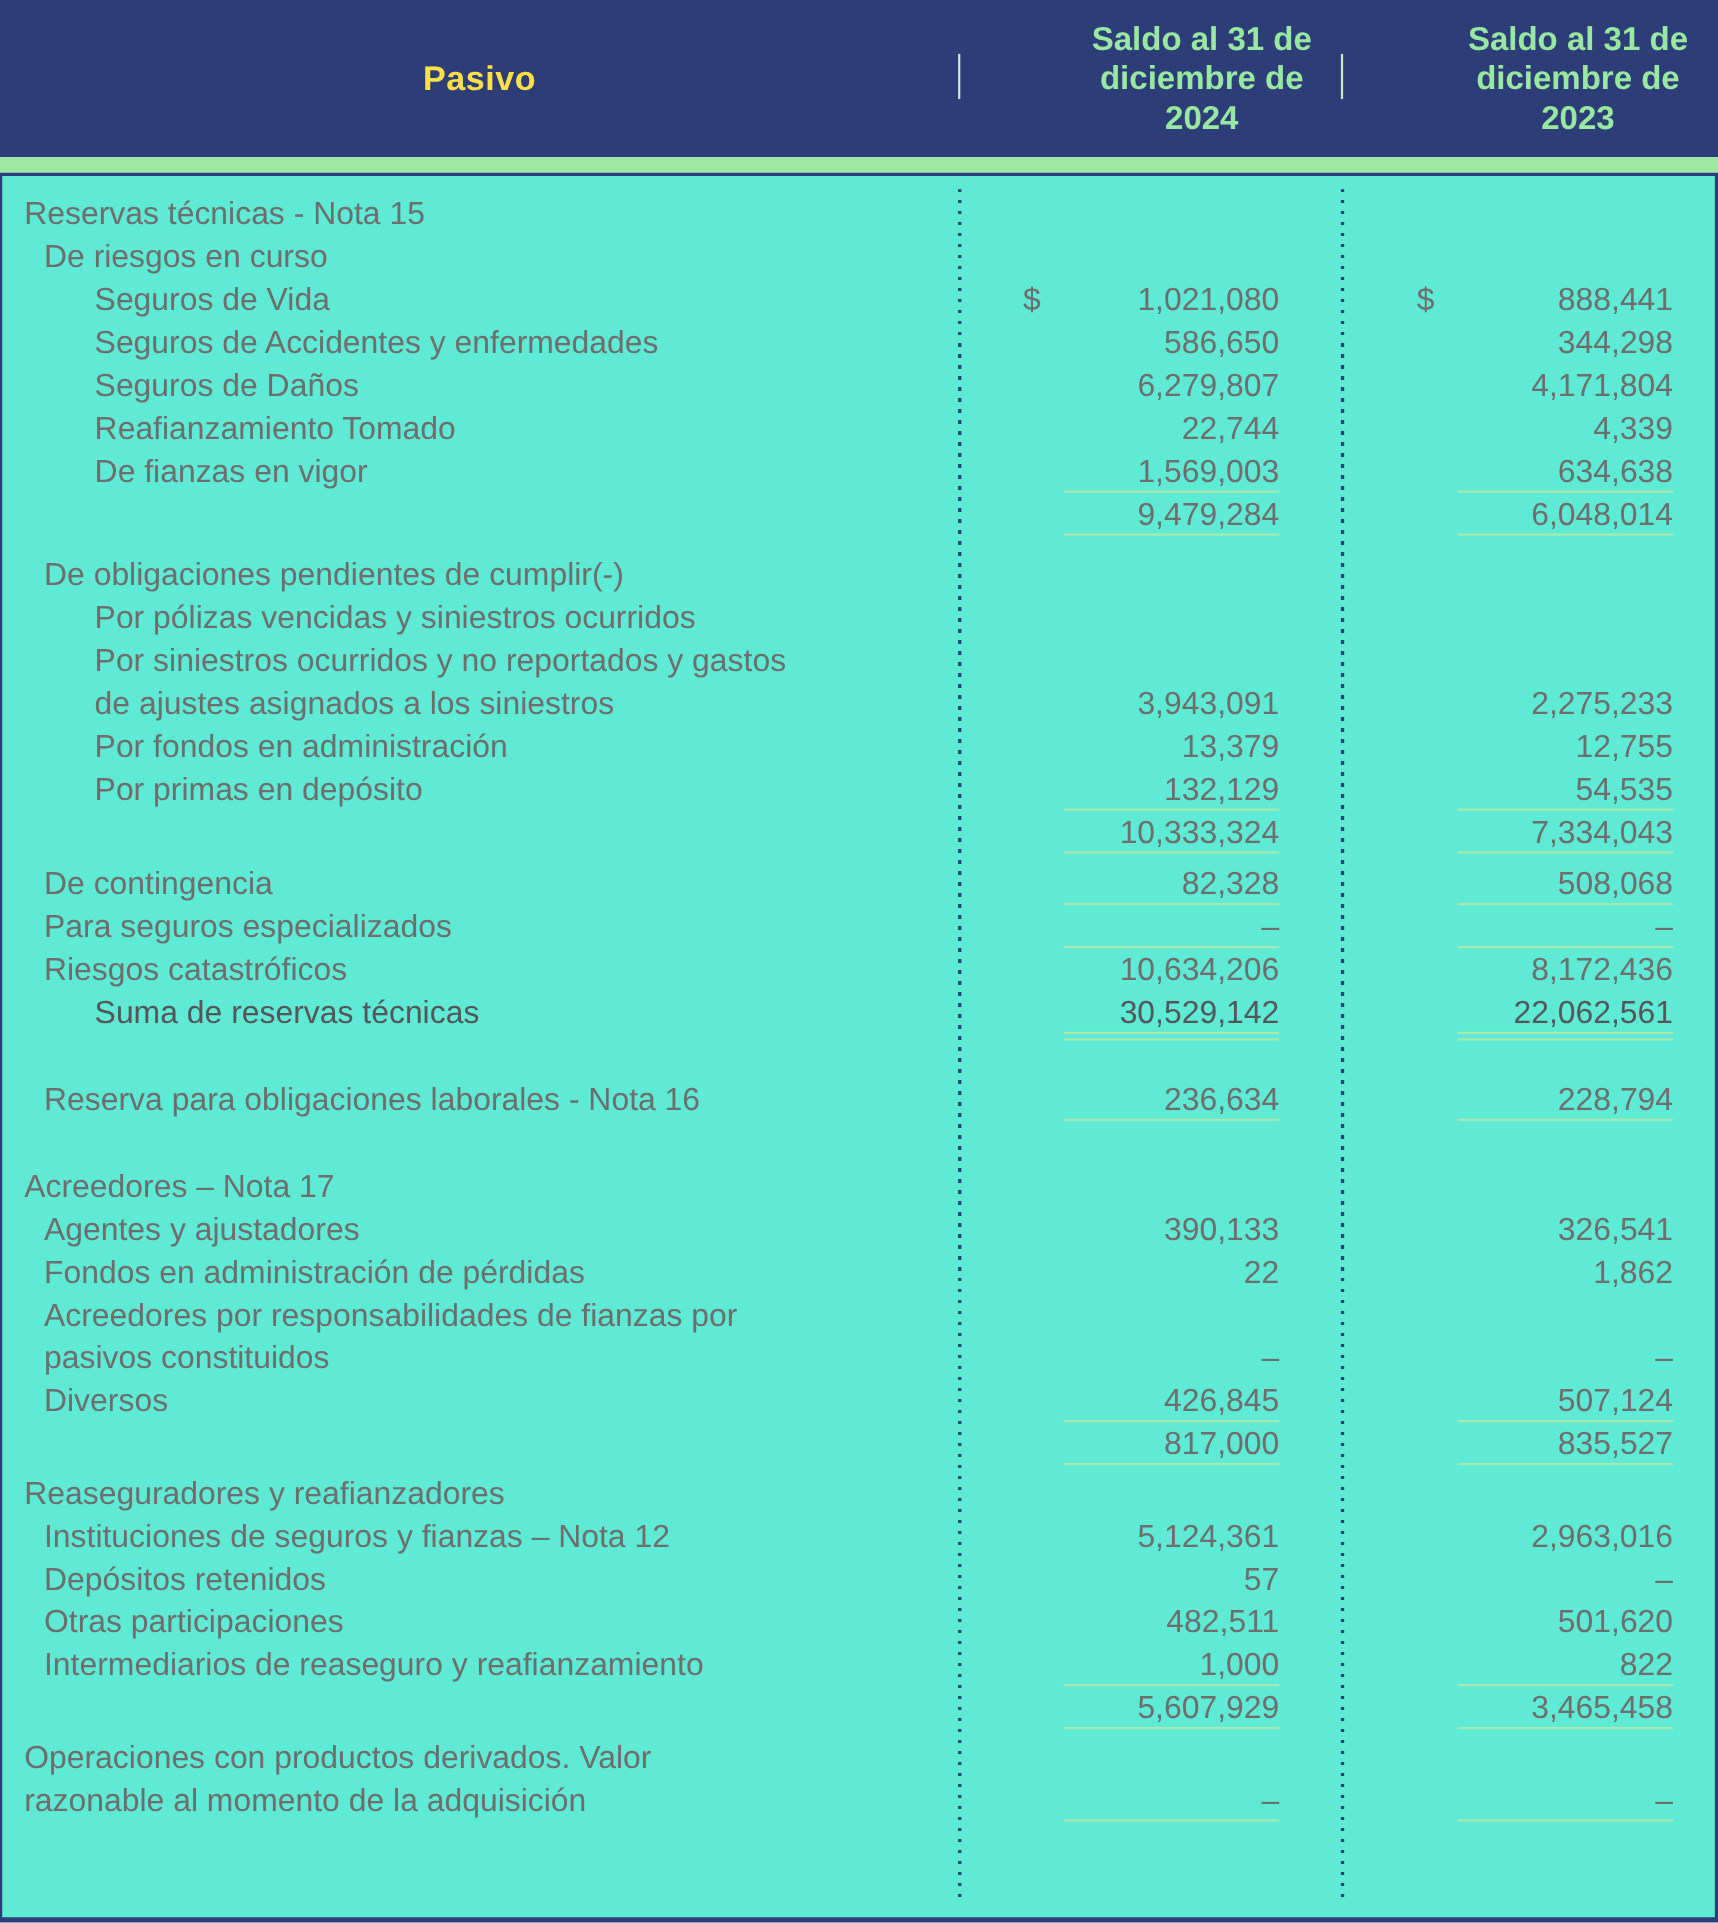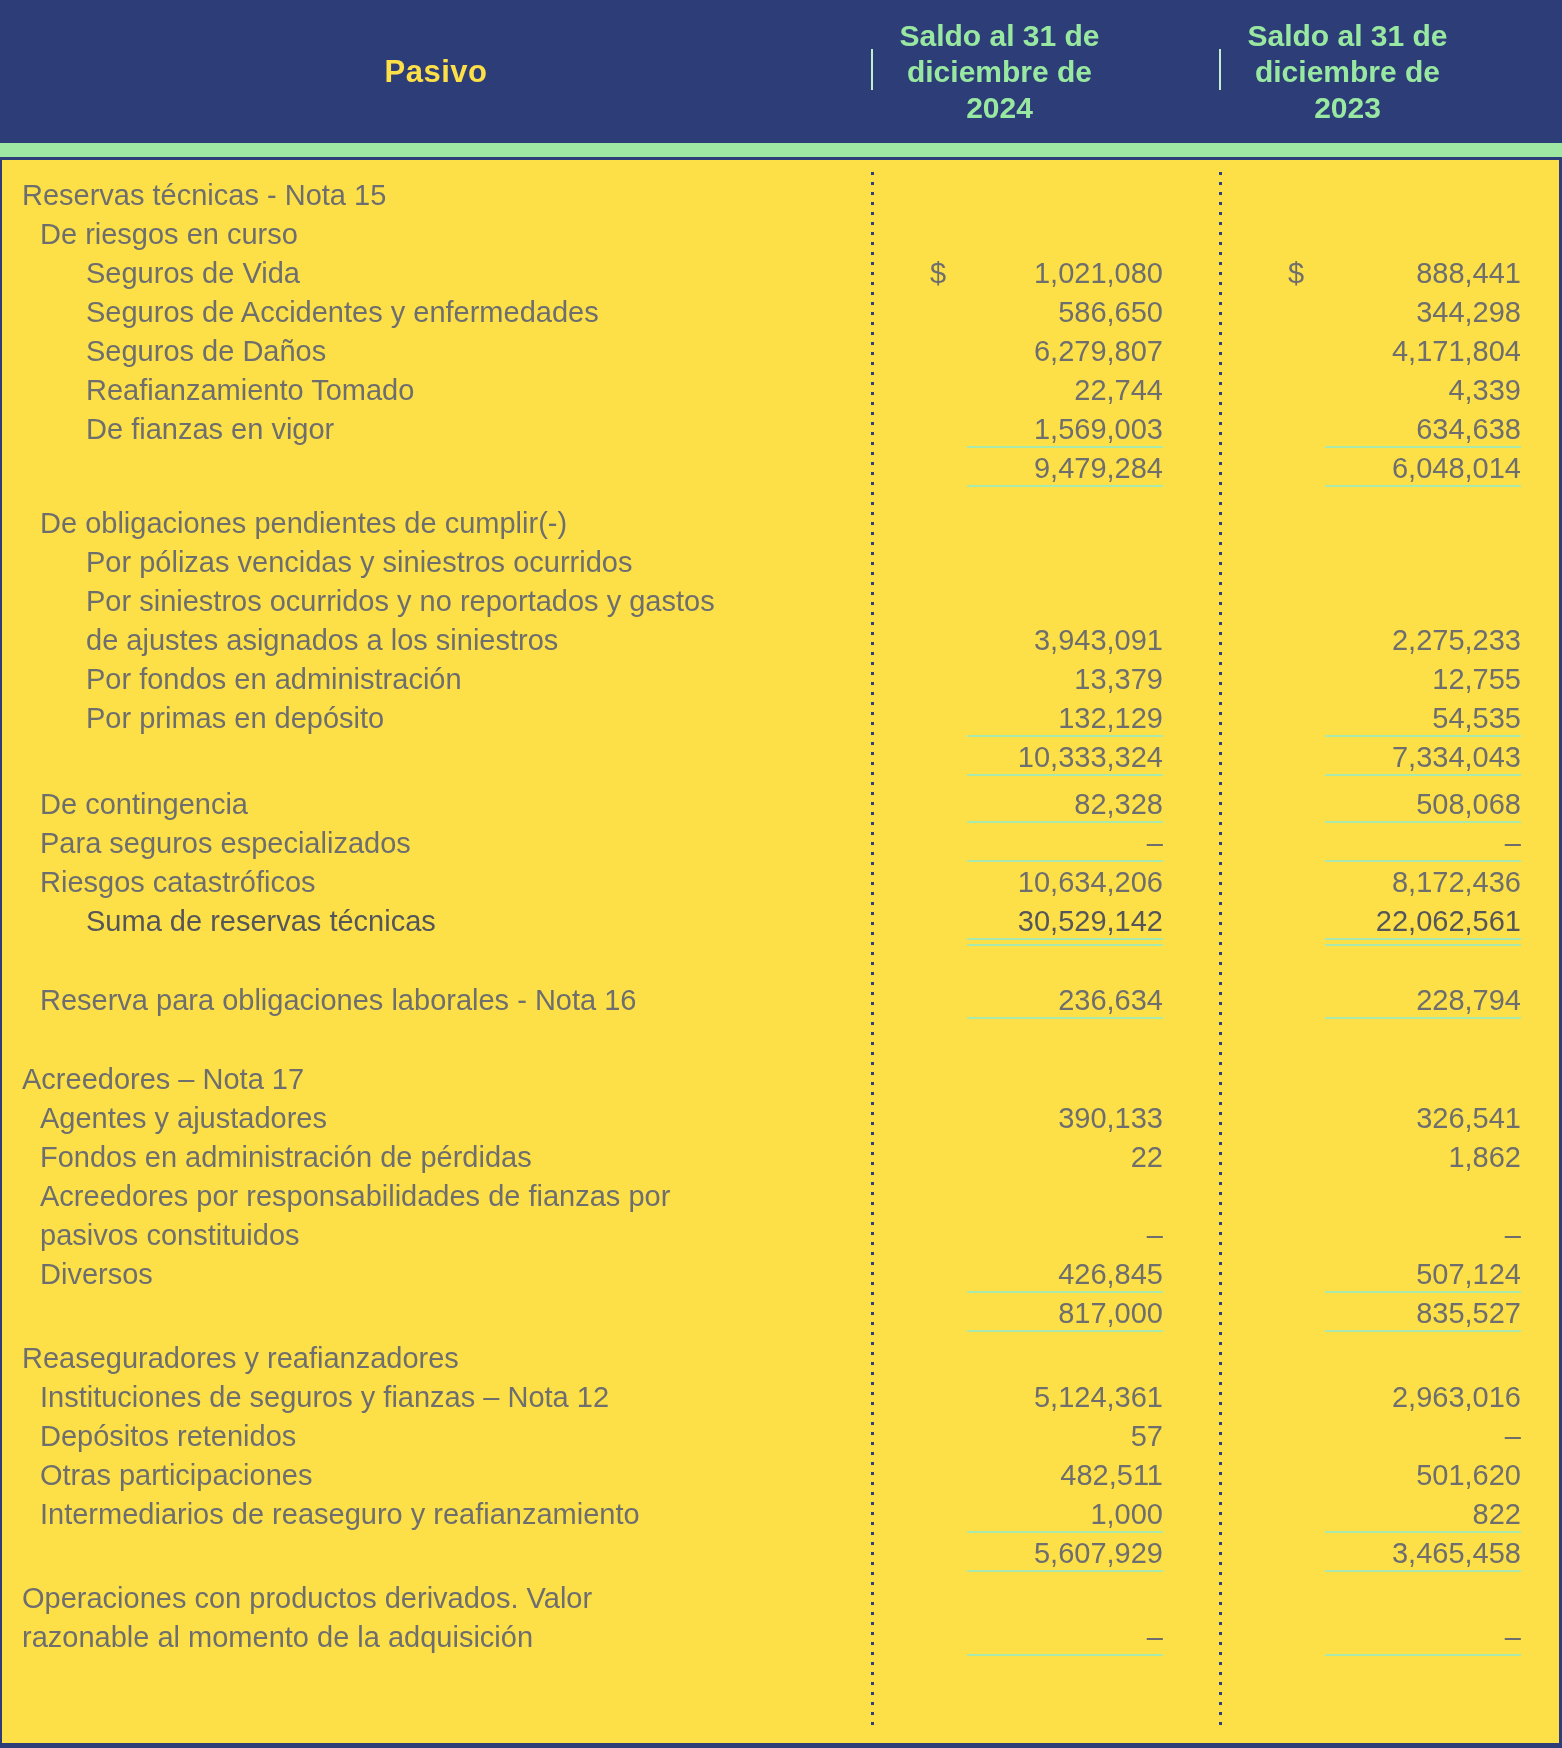--- a/index.html
+++ b/index.html
@@ -15,21 +15,21 @@
     position:absolute; top:0; left:0; right:0; height:143px;
     background:#2d3d78;
   }
   .h-title {
     position:absolute; left:0; top:0; width:872px; height:143px;
     display:flex; align-items:center; justify-content:center;
     color:#fde047; font-weight:bold; font-size:31px; letter-spacing:.5px;
   }
   .h-col {
     position:absolute; top:0; height:143px;
-    display:flex; align-items:center; justify-content:flex-start;
+    display:flex; align-items:center; justify-content:flex-end;
     color:#99e8a1; font-weight:bold; font-size:30px; line-height:36px;
     text-align:center;
   }
   .h-col .wrap { width:255px; }
   .h-col1 { left:872px; width:348px; }
   .h-col2 { left:1220px; width:342px; }
   .h-sep {
     position:absolute; top:49px; height:41px; width:2px;
     background:#c6edcb;
   }
@@ -39,21 +39,21 @@
     position:absolute; top:143px; left:0; right:0; height:14px;
     background:#9fe8a3;
   }
   
   .body {
     position:absolute; top:157px; left:0; right:0; bottom:0;
     border-top:3px solid #2d3d78;
     border-left:2px solid #2d3d78;
     border-right:3px solid #2d3d78;
     border-bottom:5px solid #2d3d78;
-    background:#fde047;
+    background:#5eead4;
   }
   .dotline {
     position:absolute; top:12px; bottom:12px; width:3px;
     background:repeating-linear-gradient(180deg,
       #2e3f7c 0px, #2e3f7c 3px, transparent 3px, transparent 10px);
   }
   .dotline.d1 { left:869px; }
   .dotline.d2 { left:1217px; }
   .rows { position:absolute; top:16px; left:0; right:0; }
   .row { position:relative; height:39px; }

